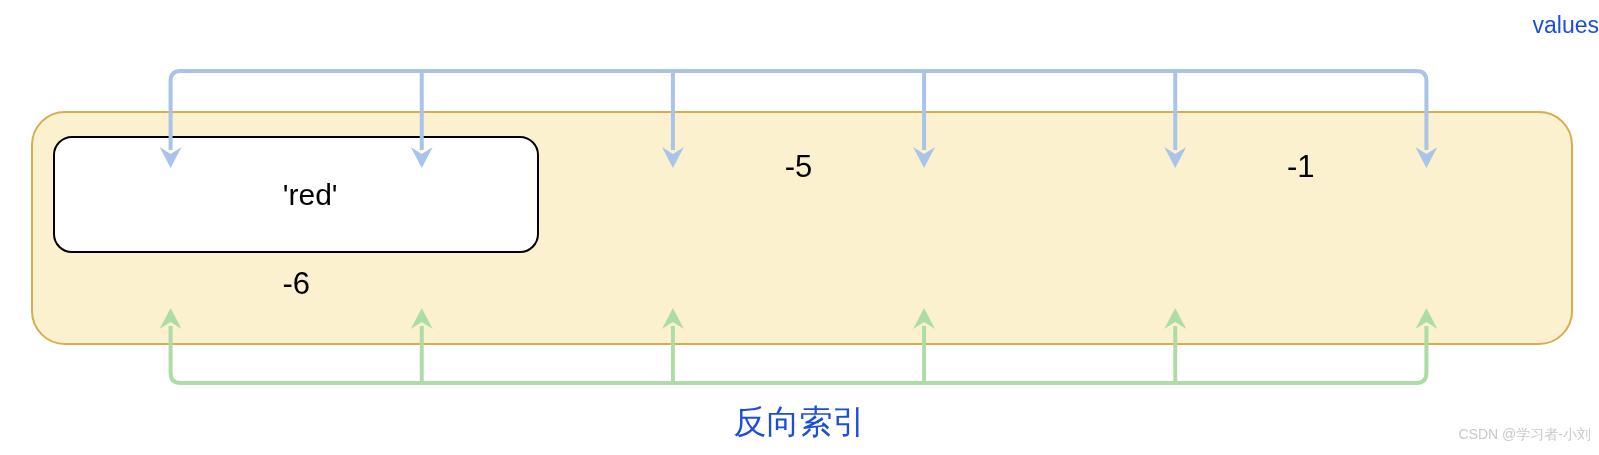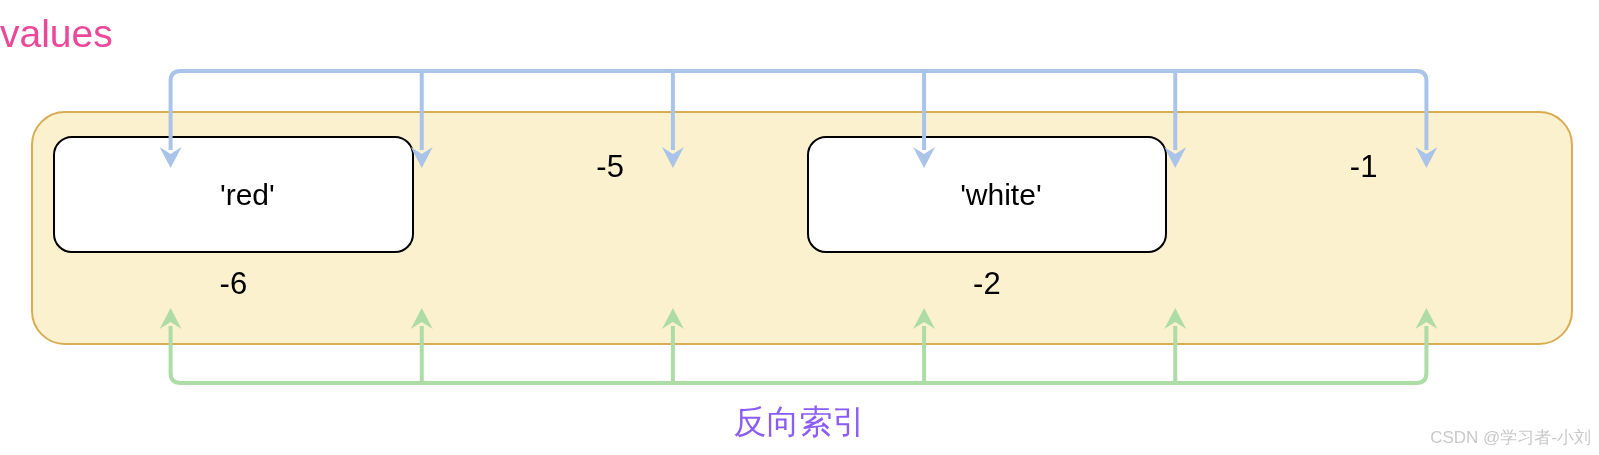--- a/index.html
+++ b/index.html
@@ -13,23 +13,23 @@
     width: 1599px;
     height: 455px;
     background: #ffffff;
     overflow: hidden;
   }
   .top-label {
     position: absolute;
     top: 12px;
     left: 0;
     width: 100%;
-    text-align: left;
-    font-size: 39px;
-    color: #ec4899;
+    text-align: right;
+    font-size: 23px;
+    color: #1d4ed8;
   }
   .list-container {
     position: absolute;
     left: 31px;
     top: 111px;
     width: 1538px;
     height: 230px;
     border: 2px solid #D9AC52;
     border-radius: 34px;
     background: #FCF1CF;
@@ -75,27 +75,27 @@
     height: 455px;
     pointer-events: none;
   }
   .bottom-label {
     position: absolute;
     top: 400px;
     left: 0;
     width: 100%;
     text-align: center;
     font-size: 33px;
-    color: #8b5cf6;
+    color: #1d4ed8;
   }
   .watermark {
     position: absolute;
     top: 426px;
     right: 8px;
-    font-size: 17px;
+    font-size: 14px;
     color: #C9C9C9;
   }
 </style>
 </head>
 <body>
 
 <div class="canvas">
 
   <div class="top-label">values</div>
 
@@ -108,26 +108,20 @@
     </div>
     <div class="index-label">-6</div>
   </div>
 
   <div class="cell">
     <div class="index-label">-5</div>
   </div>
 
 
 
-  <div class="cell">
-    <div class="value-box">
-      <span>'white'</span>
-    </div>
-    <div class="index-label">-2</div>
-  </div>
 
   <div class="cell">
     <div class="index-label">-1</div>
   </div>
 </div>
 
   <svg class="arrows-svg" id="arrows" viewBox="0 0 1599 455">
       <path d="M 170.58333333333331 150 L 170.58333333333331 81 Q 170.58333333333331 71 180.58333333333331 71 L 1416.4166666666665 71 Q 1426.4166666666665 71 1426.4166666666665 81 L 1426.4166666666665 150" fill="none" stroke="#A9C4E8" stroke-width="4"></path>
       <path d="M 421.75 71 L 421.75 150" fill="none" stroke="#A9C4E8" stroke-width="4"></path>
       <path d="M 672.9166666666666 71 L 672.9166666666666 150" fill="none" stroke="#A9C4E8" stroke-width="4"></path>

